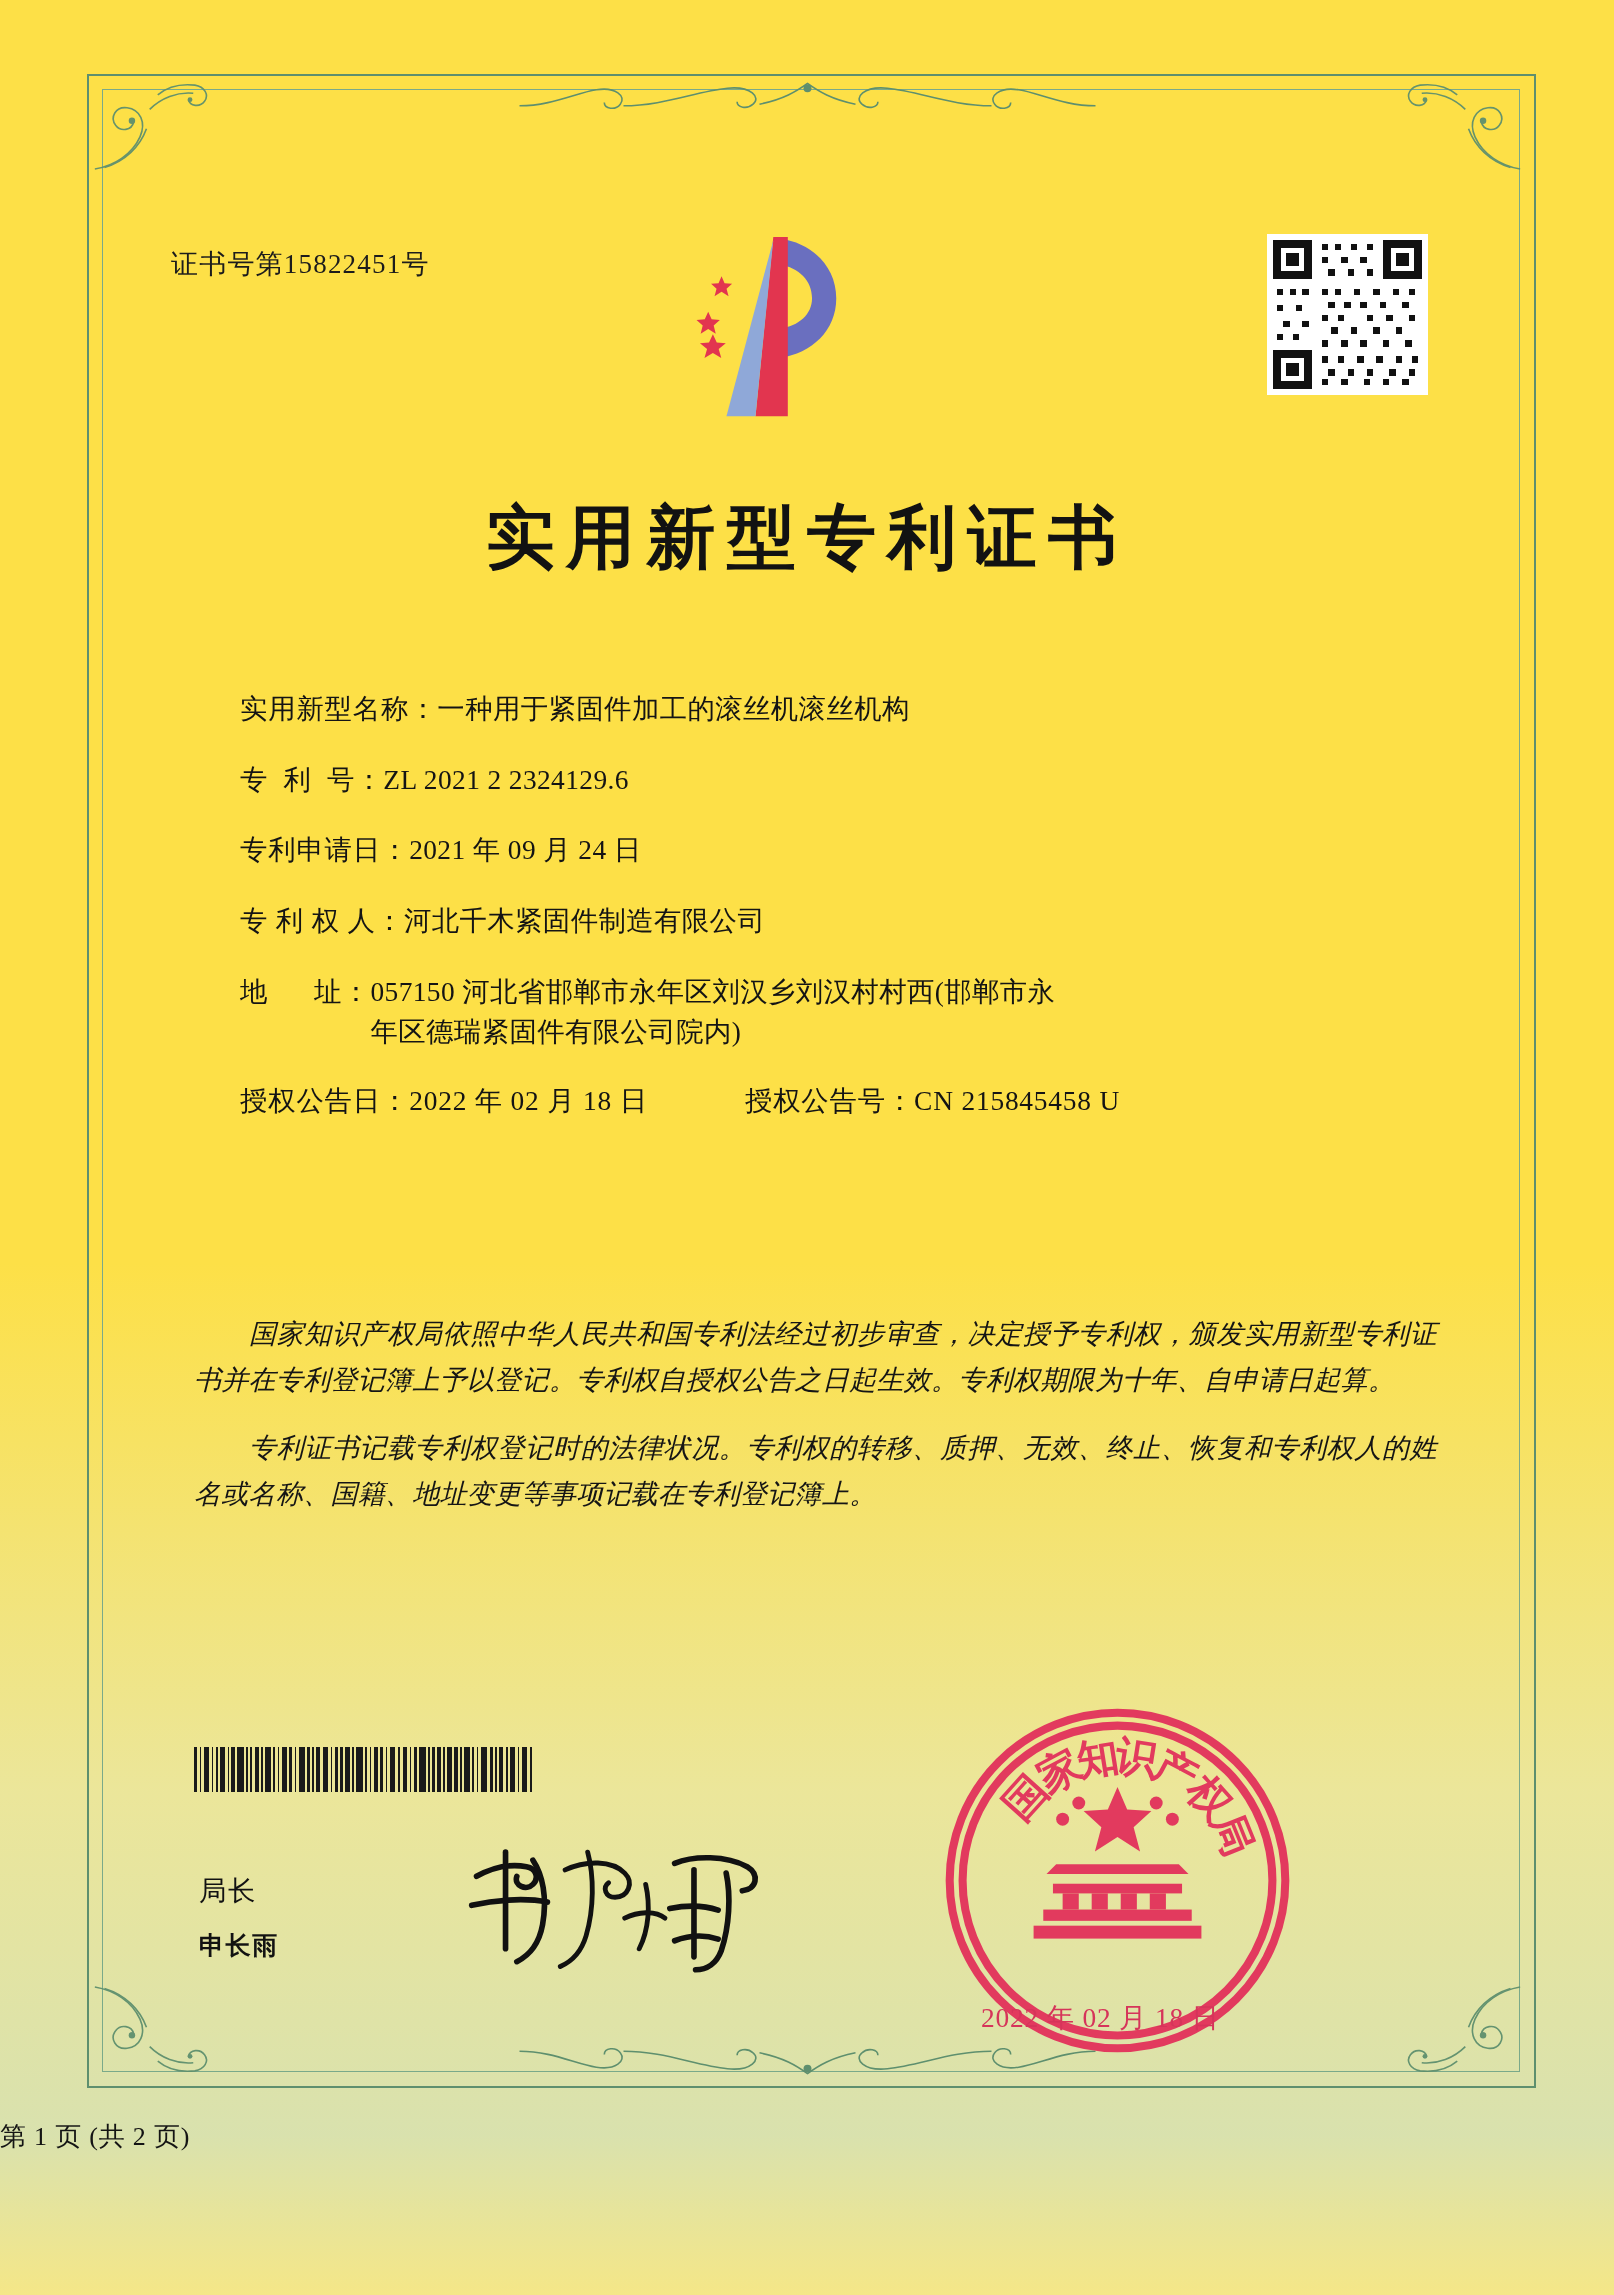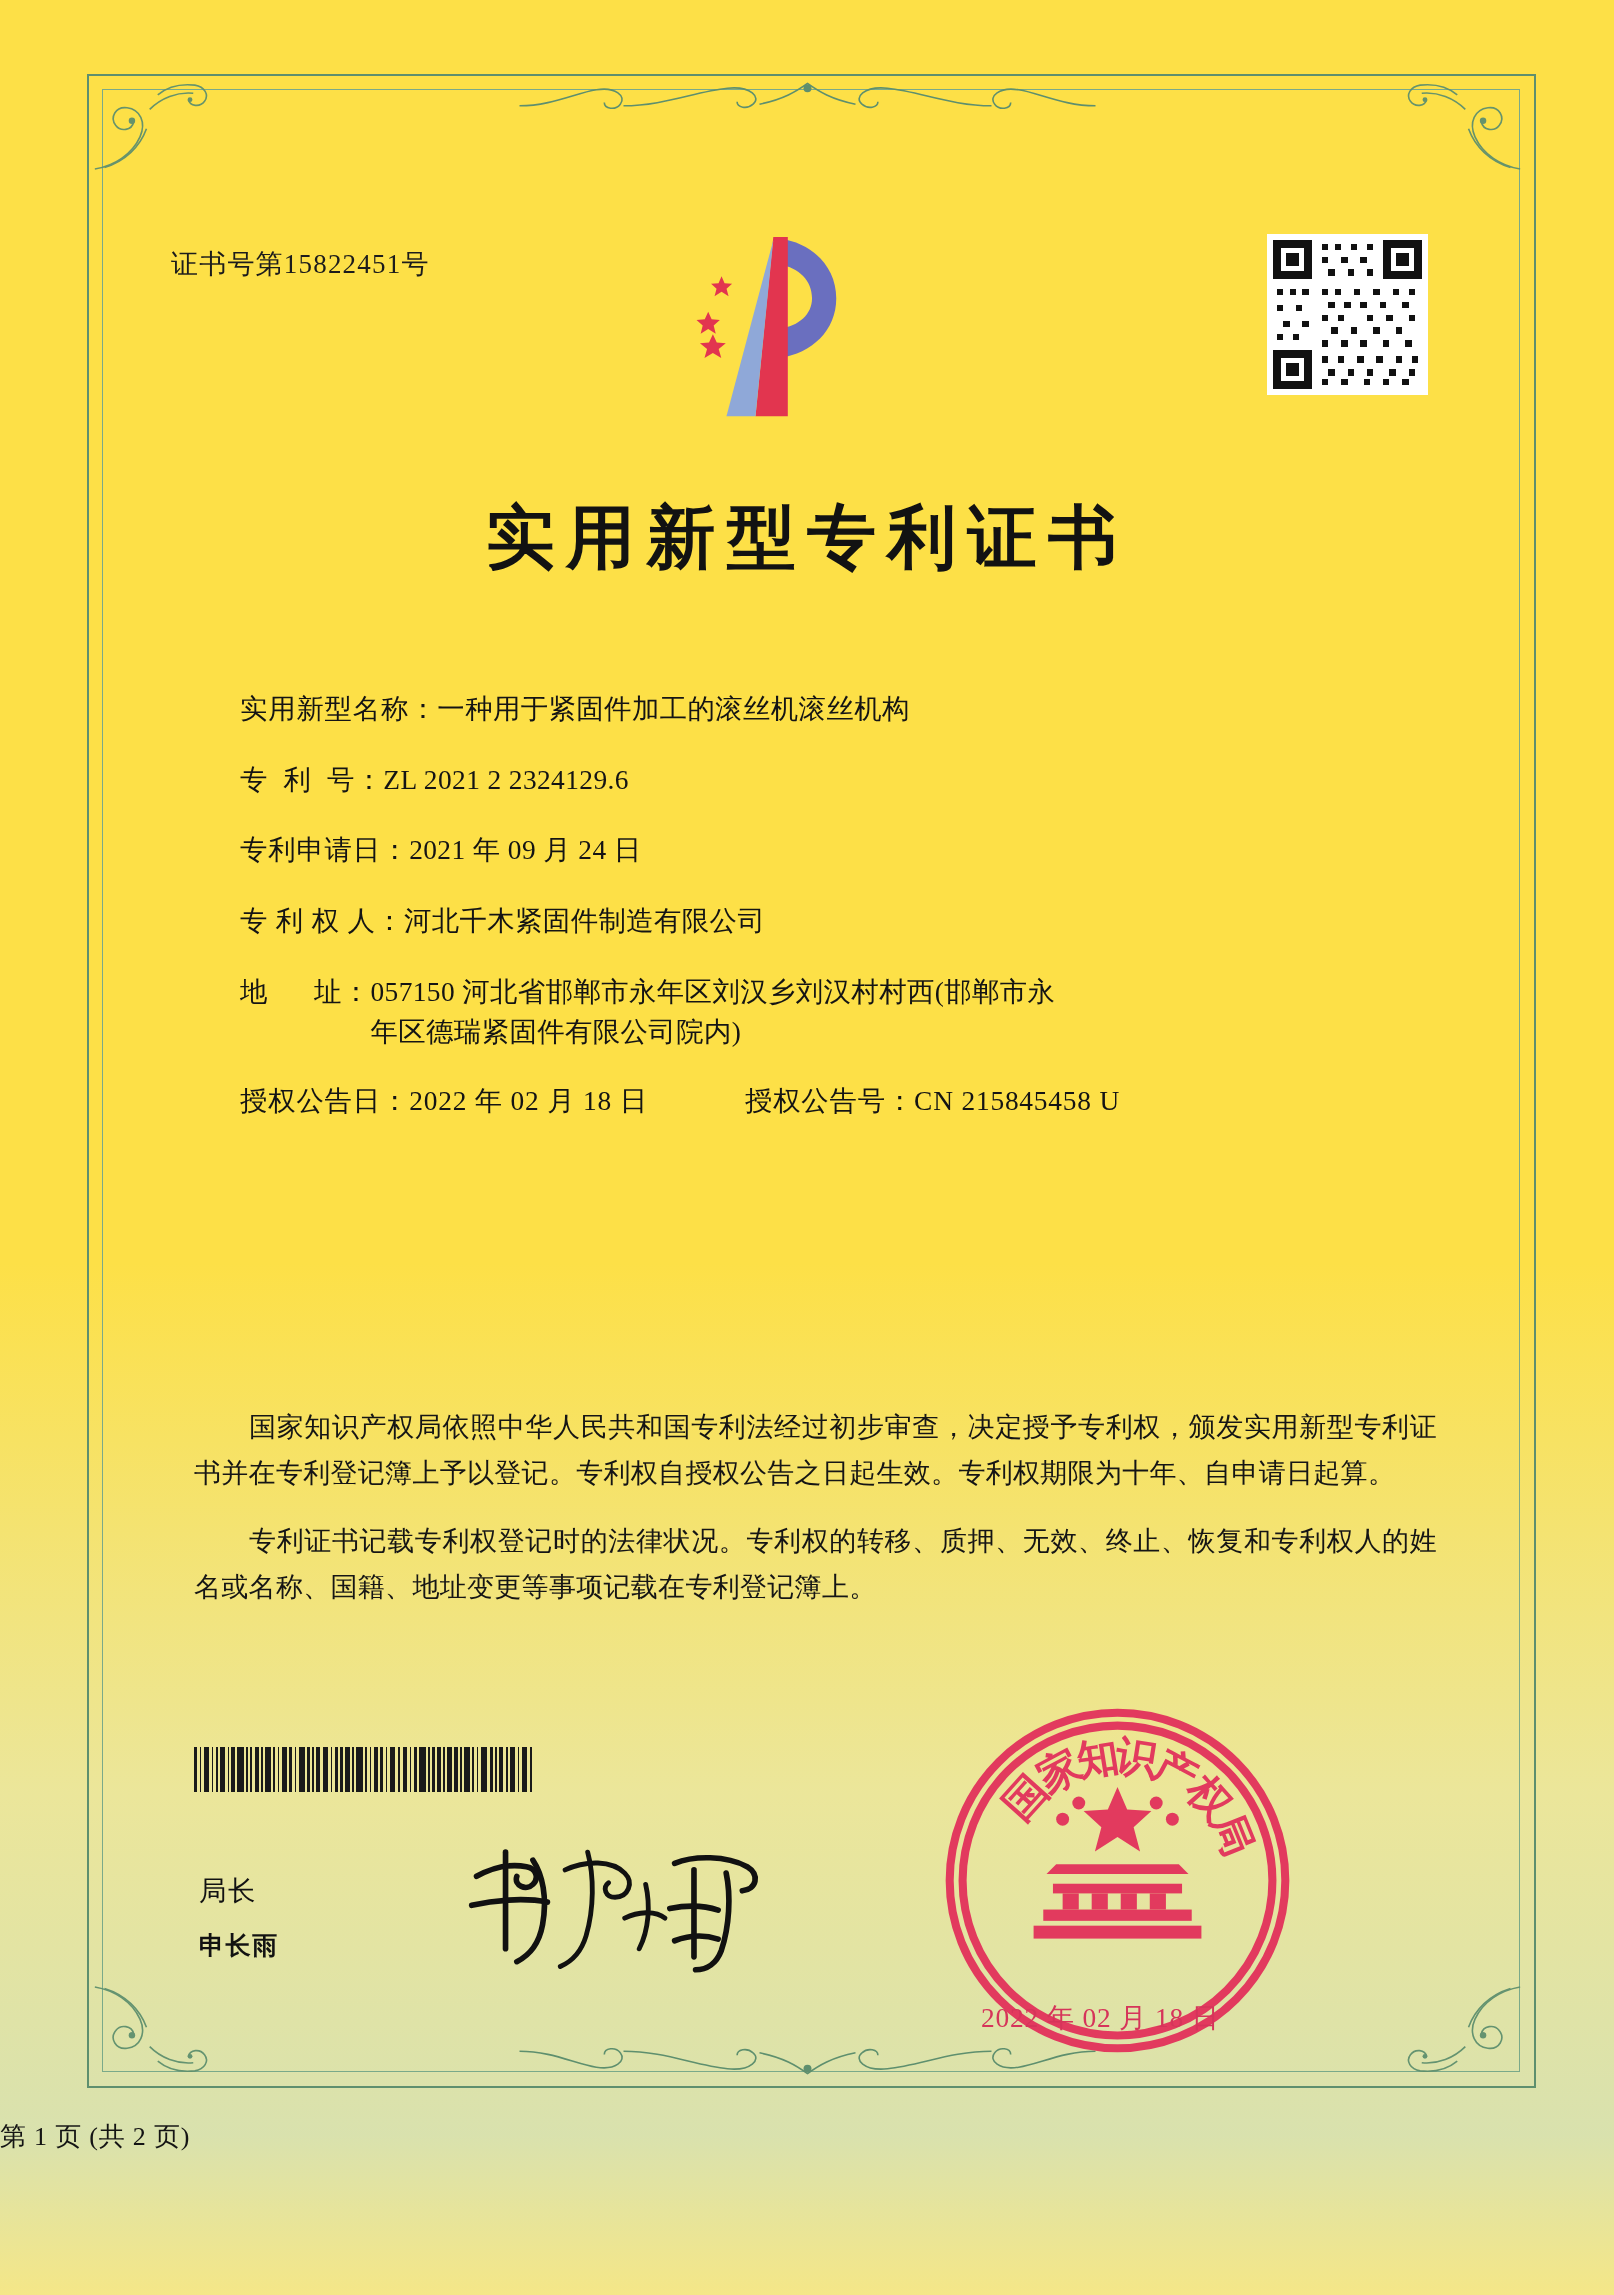--- a/index.html
+++ b/index.html
@@ -141,27 +141,28 @@
     margin-bottom: 27.4px;
     letter-spacing: 0.8px;
   }
   .row-inline .seg2 {
     margin-left: 97px;
   }
 
   
   .paragraphs {
     position: absolute;
-    left: 194px; top: 1404px;
+    left: 194px; top: 1311px;
     width: 1243px;
     font-size: 27px;
     line-height: 1.72;
     color: #151515;
     text-align: justify;
     letter-spacing: 0.3px;
+    font-style: italic;
   }
   .paragraphs p {
     margin: 0 0 21px 0;
     text-indent: 55px;
   }
 
   
   .barcode {
     position: absolute;
     left: 194px; top: 1747px;

